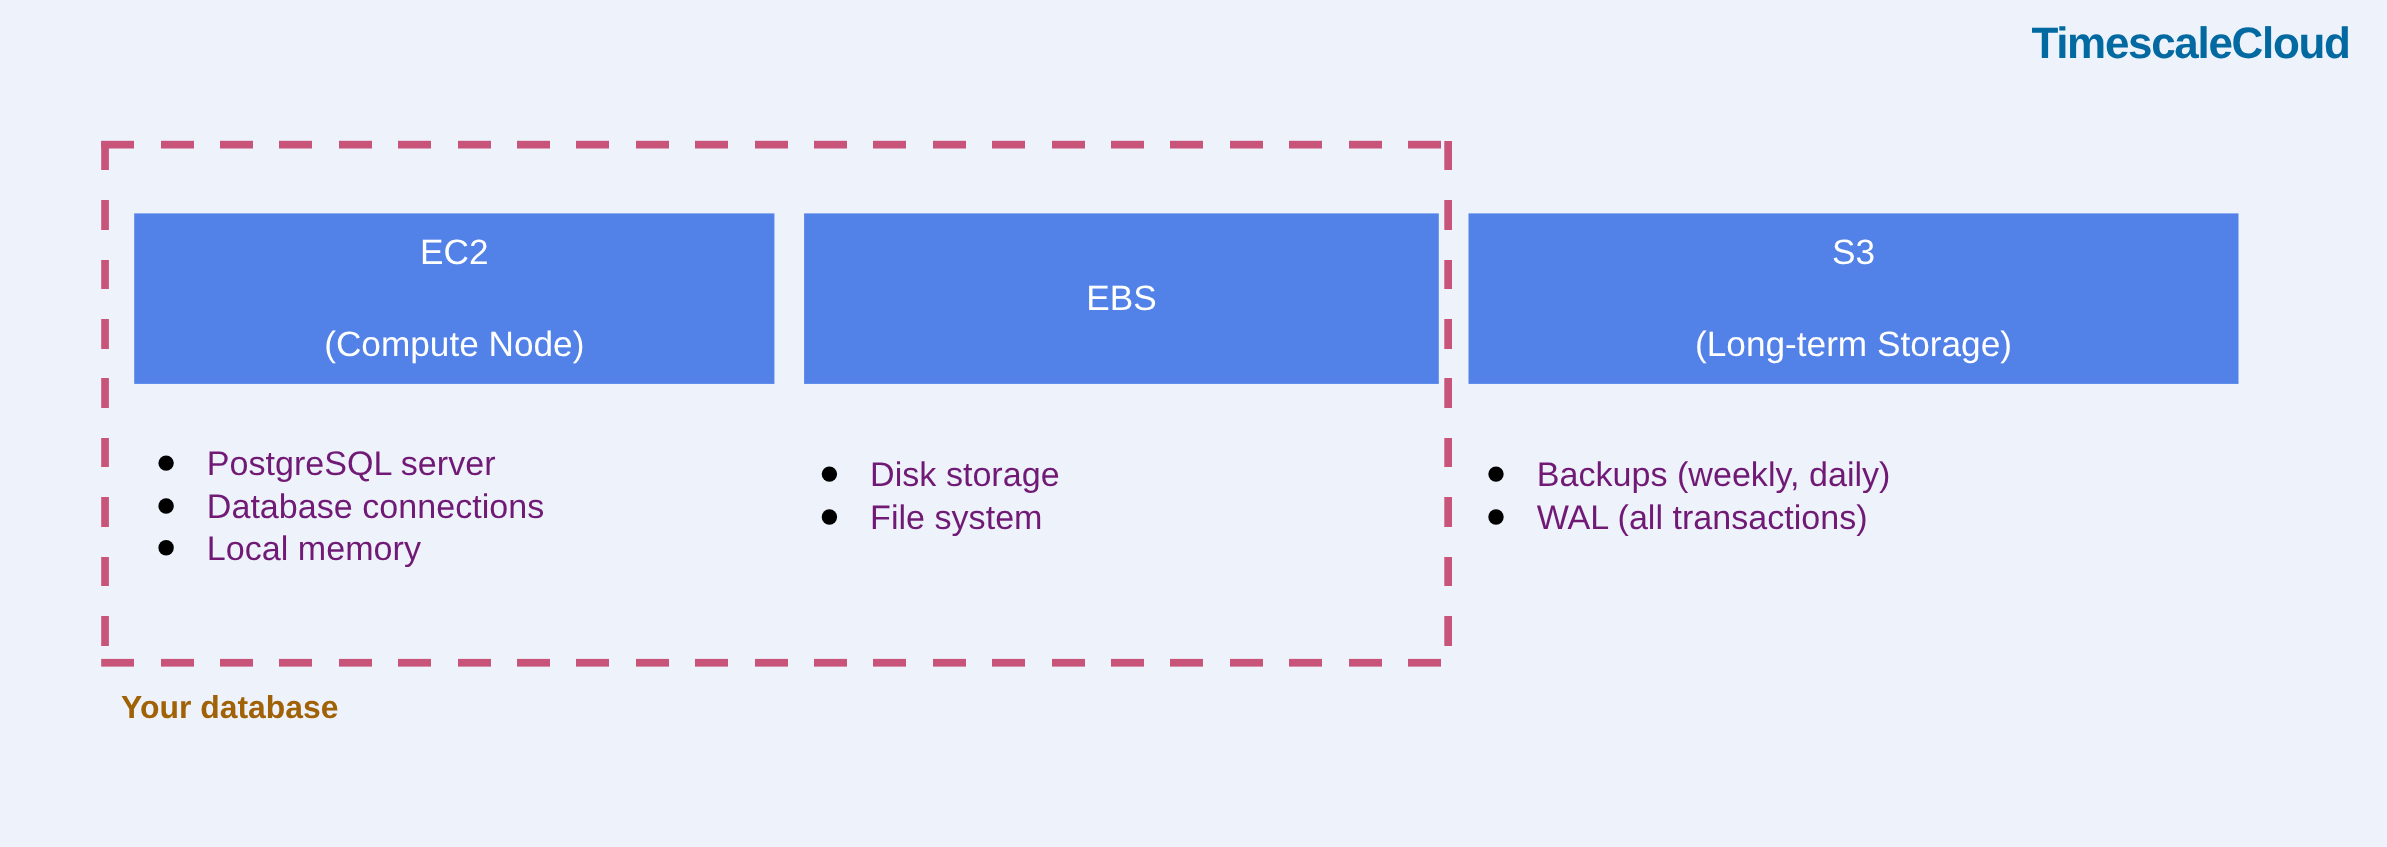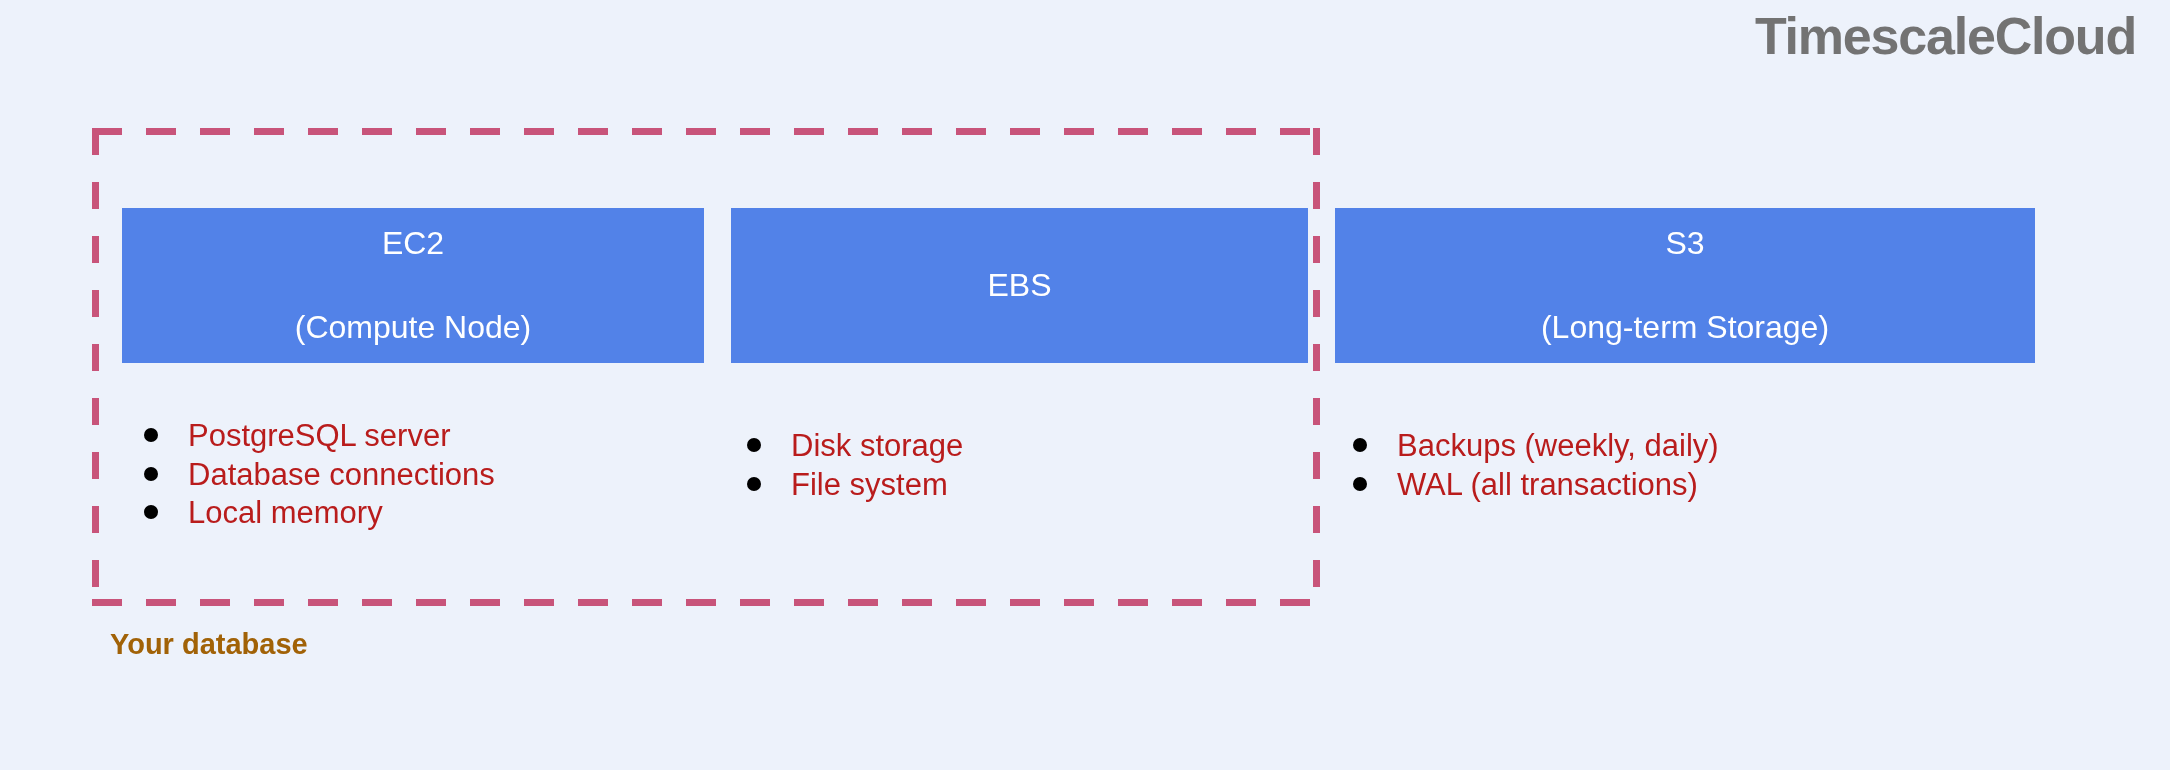--- a/index.html
+++ b/index.html
@@ -19,26 +19,26 @@
     position: relative;
     width: 2170px;
     height: 770px;
     background: #edf2fb;
   }
 
   
   .brand-logo {
     position: absolute;
     right: 34px;
-    top: 6px;
+    top: 18px;
     font-family: "Liberation Sans", sans-serif;
-    font-size: 52px;
+    font-size: 40px;
     font-weight: bold;
     letter-spacing: -1.2px;
-    color: #737373;
+    color: #0369a1;
     white-space: nowrap;
   }
 
   
   .group-region {
     position: absolute;
     left: 92px;
     top: 128px;
     width: 1228px;
     height: 478px;
@@ -79,21 +79,21 @@
     top: 628px;
     font-size: 29px;
     font-weight: bold;
     color: #a16207;
     white-space: nowrap;
   }
 
   
   .column {
     position: absolute;
-    top: 208px;
+    top: 194px;
   }
   .col-ec2  { left: 122px;  width: 582px; }
   .col-ebs  { left: 731px;  width: 577px; }
   .col-s3   { left: 1335px; width: 700px; }
 
   .node-box {
     box-sizing: border-box;
     height: 155px;
     background: #5282e8;
     display: flex;
@@ -121,21 +121,21 @@
     margin: 0;
     padding: 0;
   }
   .bullet-list.offset-top   { margin-top: 55px; }
   .bullet-list.offset-top-2 { margin-top: 65px; }
 
   .bullet-item {
     display: flex;
     align-items: baseline;
     font-size: 31px;
-    color: #b91c1c;
+    color: #701a75;
     line-height: 1.18;
     margin-bottom: 2px;
     white-space: nowrap;
   }
   .bullet-dot {
     display: inline-block;
     width: 14px;
     height: 14px;
     min-width: 14px;
     border-radius: 50%;

